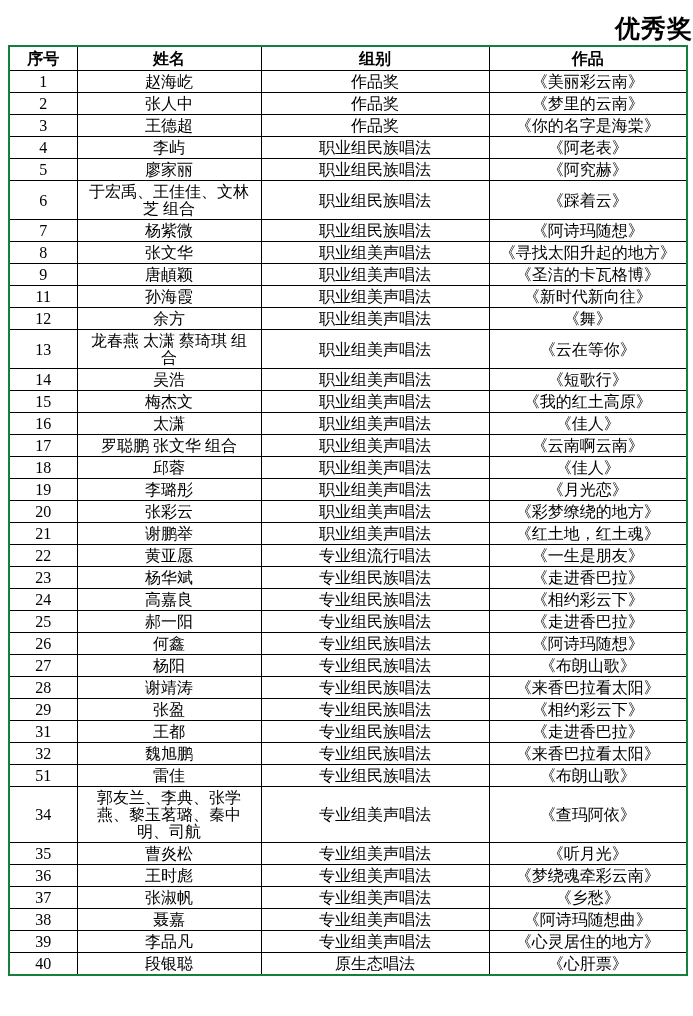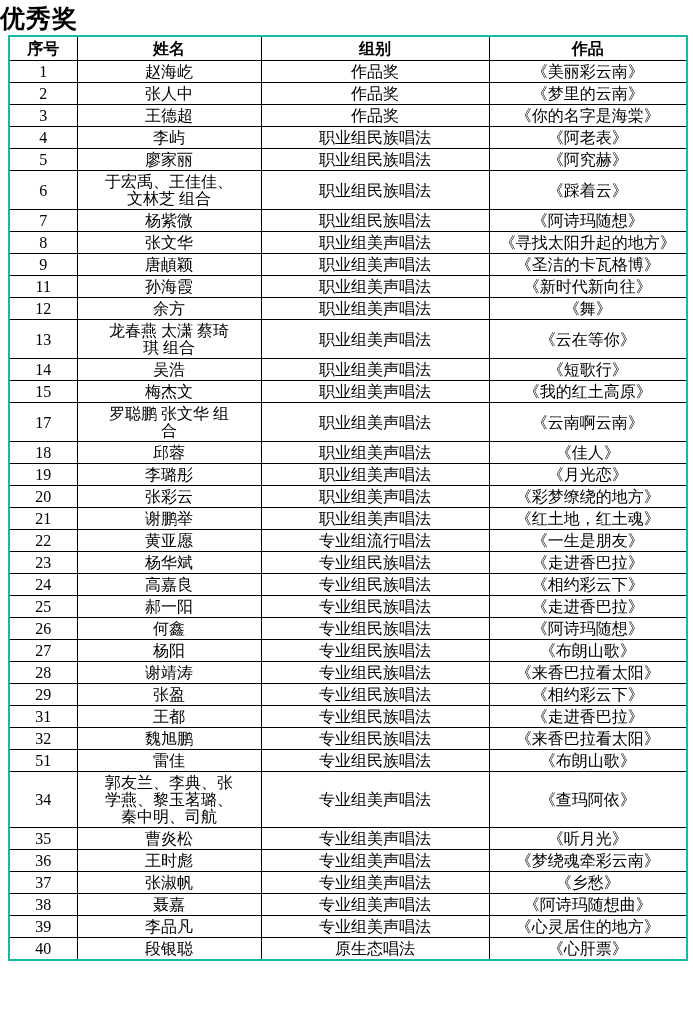--- a/index.html
+++ b/index.html
@@ -9,49 +9,49 @@
     width: 693px;
     height: 1016px;
     overflow: hidden;
     font-family: "Liberation Serif", "DejaVu Serif", serif;
     color: #000000;
   }
   .page {
     width: 693px;
   }
   .page-title {
-    text-align: left;
+    text-align: right;
     font-size: 25px;
     line-height: 28px;
     font-weight: bold;
-    margin: 5px 0 2px 0;
+    margin: 15px 0 2px 0;
     letter-spacing: 1px;
   }
   table.award-table {
     border-collapse: collapse;
     table-layout: fixed;
     margin-left: 8px;
     width: 678px;
-    border: 2px solid #14b8a6;
+    border: 2px solid #15803d;
   }
   th, td {
     border: 1px solid #000000;
     text-align: center;
     vertical-align: middle;
     font-size: 16px;
     line-height: 17px;
     padding: 2px 1px;
     word-break: break-all;
   }
   th {
     font-weight: bold;
     height: 19px;
   }
   td[data-name="name-cell"] {
-    padding: 2px 27px;
+    padding: 2px 9px;
     position: relative;
     text-align: center;
   }
   .cell-marker {
     position: absolute;
     top: 0;
     left: 0;
     width: 0;
     height: 0;
     border-top: 5px solid #00a000;
@@ -158,20 +158,26 @@
           <td data-name="group-cell">职业组美声唱法</td>
           <td data-name="work-cell">《短歌行》</td>
         </tr>
         <tr data-name="table-row">
           <td data-name="row-no-cell">15</td>
           <td data-name="name-cell">梅杰文</td>
           <td data-name="group-cell">职业组美声唱法</td>
           <td data-name="work-cell">《我的红土高原》</td>
         </tr>
         <tr data-name="table-row">
+          <td data-name="row-no-cell">16</td>
+          <td data-name="name-cell">太潇</td>
+          <td data-name="group-cell">职业组美声唱法</td>
+          <td data-name="work-cell">《佳人》</td>
+        </tr>
+        <tr data-name="table-row">
           <td data-name="row-no-cell">17</td>
           <td data-name="name-cell">罗聪鹏 张文华 组合</td>
           <td data-name="group-cell">职业组美声唱法</td>
           <td data-name="work-cell">《云南啊云南》</td>
         </tr>
         <tr data-name="table-row">
           <td data-name="row-no-cell">18</td>
           <td data-name="name-cell">邱蓉</td>
           <td data-name="group-cell">职业组美声唱法</td>
           <td data-name="work-cell">《佳人》</td>

